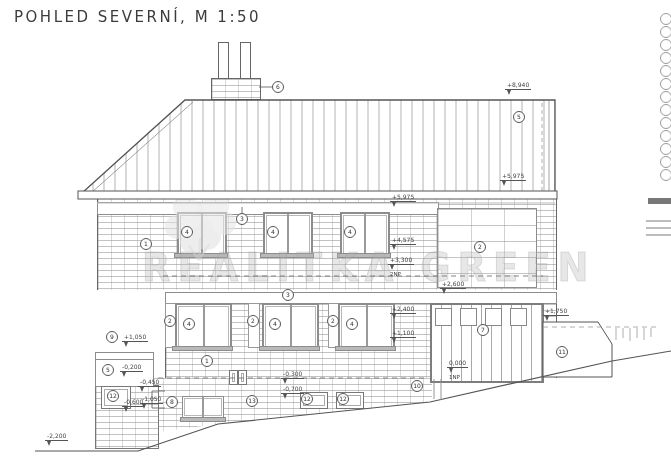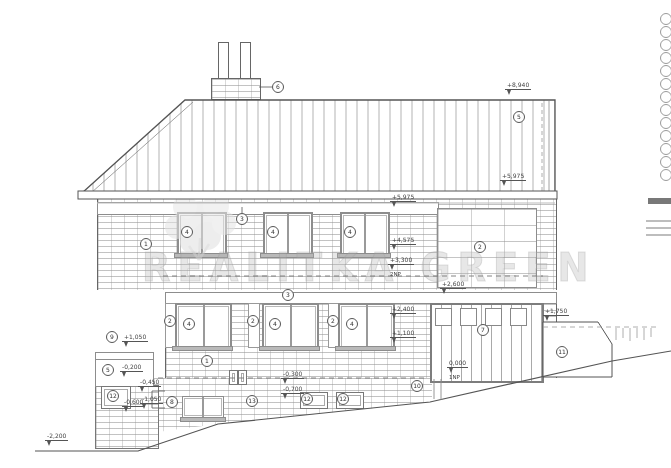--- a/index.html
+++ b/index.html
@@ -42,20 +42,21 @@
   .legend-circ{width:10px;height:10px;border:1px solid #9a9a9a;border-radius:50%;
       background:#fff;z-index:8;}
   .legend-head{background:#787878;z-index:8;}
   .legend-line{background:#bdbdbd;z-index:8;}
 </style>
 </head>
 <body>
 
 <div id="stage">
 
+  <div class="abs title" style="left:14px;top:8px;">POHLED SEVERNÍ, M 1:50</div>
 
   <div class="abs chimney-pipe" style="left:218px;top:42px;width:9px;height:36px;"></div>
   <div class="abs chimney-pipe" style="left:240px;top:42px;width:9px;height:36px;"></div>
   <div class="abs brick" style="left:211px;top:78px;width:48px;height:20px;border:1px solid #666;z-index:2;"></div>
 
   <div class="abs wall brick" style="left:97px;top:198px;width:458px;height:92px;"></div>
   <div class="abs band" style="left:97px;top:202px;width:340px;height:11px;"></div>
 
   <div class="abs win" style="left:177px;top:212px;width:46px;height:41px;">
       <div class="mull"></div>

